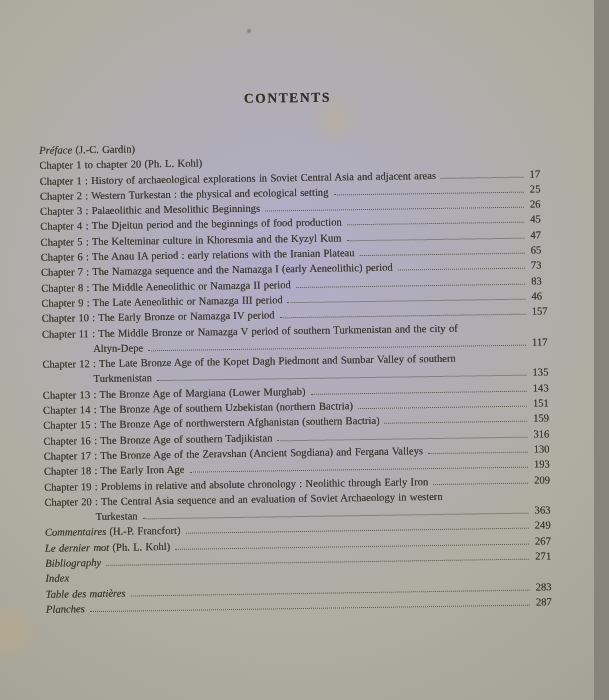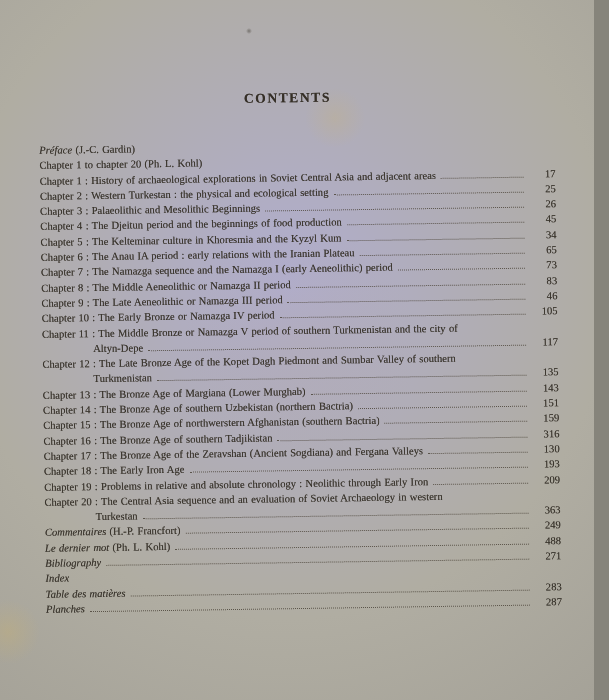--- a/index.html
+++ b/index.html
@@ -33,21 +33,21 @@
   .row{display:flex;align-items:baseline;white-space:nowrap;}
   .row .lbl{flex:0 1 auto;overflow:hidden;text-shadow:0 0 0.35px rgba(57,52,44,0.65);}
   .row .lbl i{font-style:italic;}
   .row.cont .lbl{padding-left:51px;}
   .dots{
     flex:1 1 auto;min-width:6px;
     border-bottom:1.6px dotted #4d463b;
     margin:0 6px 3px 5px;
     opacity:0.85;
   }
-  .pg{flex:0 0 26px;text-align:right;color:#39342c;text-shadow:0 0 0.35px rgba(57,52,44,0.65);}
+  .pg{flex:0 0 26px;color:#39342c;text-shadow:0 0 0.35px rgba(57,52,44,0.65);}
   .spacer{flex:1 1 auto;}
 </style>
 </head>
 <body>
 
 <div class="photo">
   <div class="content">
     <div class="title">CONTENTS</div>
     <div class="toc" id="toc-list">
         <div class="row">
@@ -74,21 +74,21 @@
           <span class="pg">26</span>
         </div>
         <div class="row">
           <span class="lbl">Chapter 4 : The Djeitun period and the beginnings of food production</span>
           <span class="dots"></span>
           <span class="pg">45</span>
         </div>
         <div class="row">
           <span class="lbl">Chapter 5 : The Kelteminar culture in Khoresmia and the Kyzyl Kum</span>
           <span class="dots"></span>
-          <span class="pg">34</span>
+          <span class="pg">47</span>
         </div>
         <div class="row">
           <span class="lbl">Chapter 6 : The Anau IA period : early relations with the Iranian Plateau</span>
           <span class="dots"></span>
           <span class="pg">65</span>
         </div>
         <div class="row">
           <span class="lbl">Chapter 7 : The Namazga sequence and the Namazga I (early Aeneolithic) period</span>
           <span class="dots"></span>
           <span class="pg">73</span>
@@ -99,21 +99,21 @@
           <span class="pg">83</span>
         </div>
         <div class="row">
           <span class="lbl">Chapter 9 : The Late Aeneolithic or Namazga III period</span>
           <span class="dots"></span>
           <span class="pg">46</span>
         </div>
         <div class="row">
           <span class="lbl">Chapter 10 : The Early Bronze or Namazga IV period</span>
           <span class="dots"></span>
-          <span class="pg">105</span>
+          <span class="pg">157</span>
         </div>
         <div class="row">
           <span class="lbl">Chapter 11 : The Middle Bronze or Namazga V period of southern Turkmenistan and the city of</span>
           <span class="spacer"></span>
         </div>
         <div class="row cont">
           <span class="lbl">Altyn-Depe</span>
           <span class="dots"></span>
           <span class="pg">117</span>
         </div>
@@ -171,21 +171,21 @@
           <span class="pg">363</span>
         </div>
         <div class="row">
           <span class="lbl"><i>Commentaires</i> (H.-P. Francfort)</span>
           <span class="dots"></span>
           <span class="pg">249</span>
         </div>
         <div class="row">
           <span class="lbl"><i>Le dernier mot</i> (Ph. L. Kohl)</span>
           <span class="dots"></span>
-          <span class="pg">488</span>
+          <span class="pg">267</span>
         </div>
         <div class="row">
           <span class="lbl"><i>Bibliography</i></span>
           <span class="dots"></span>
           <span class="pg">271</span>
         </div>
         <div class="row">
           <span class="lbl"><i>Index</i></span>
           <span class="spacer"></span>
         </div>

